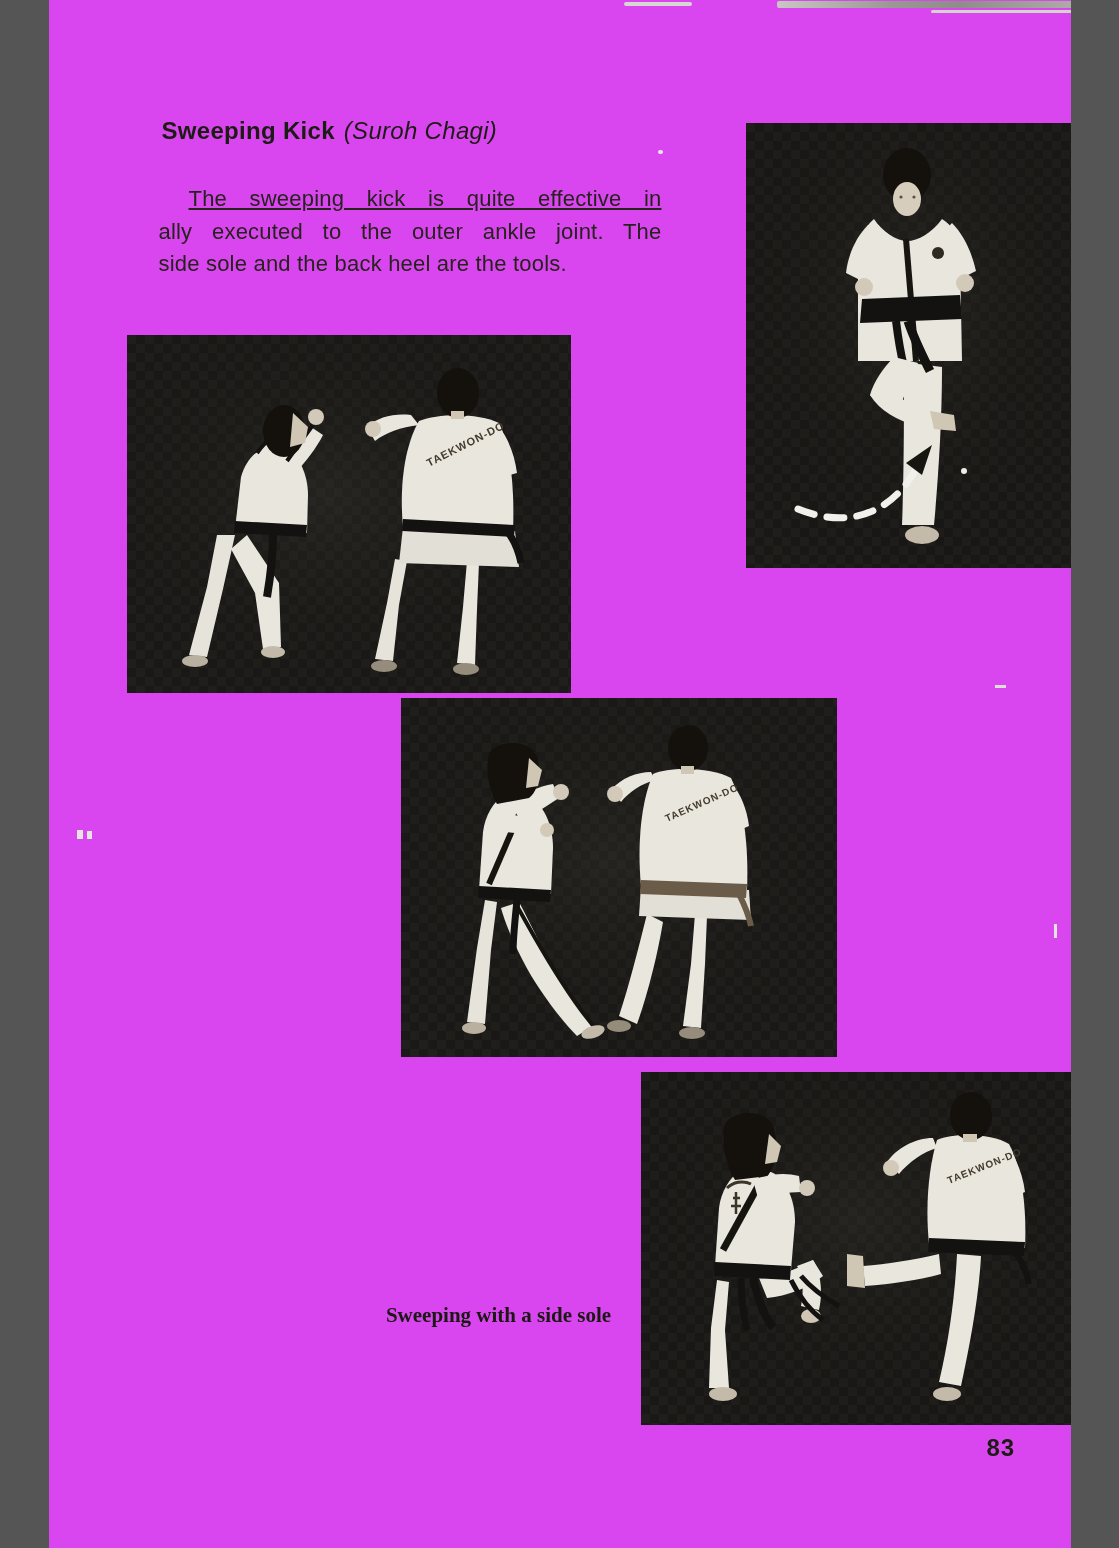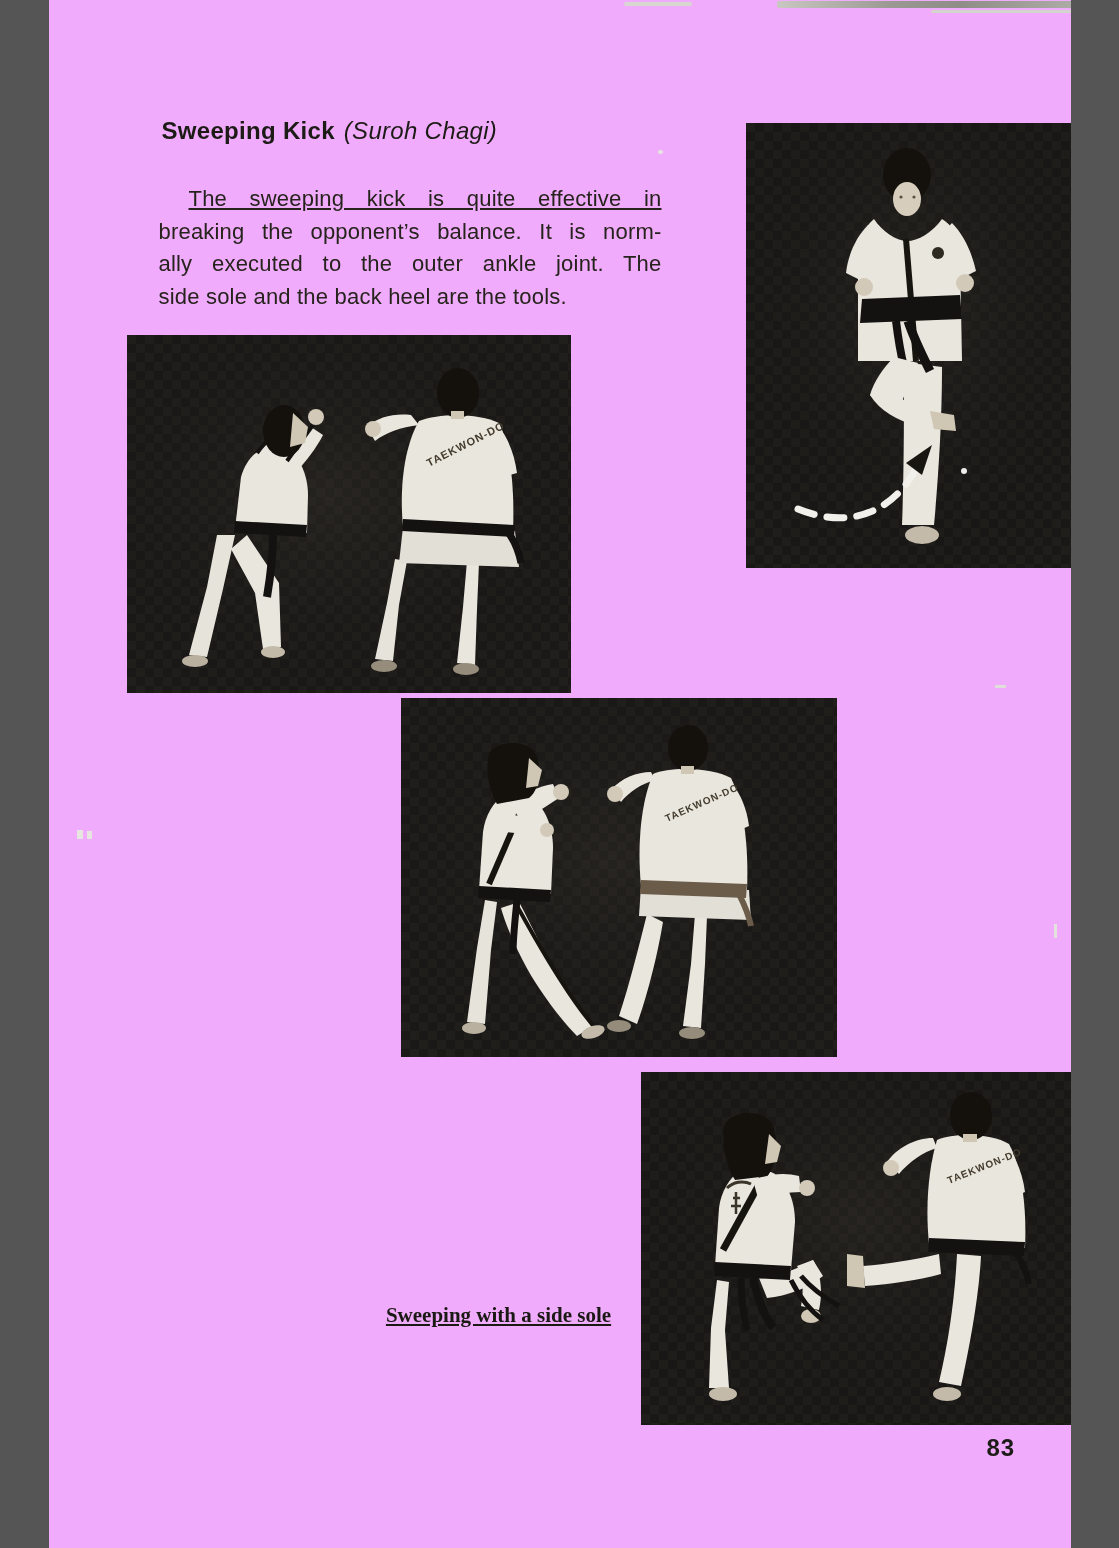--- a/index.html
+++ b/index.html
@@ -1,20 +1,20 @@
 <!DOCTYPE html>
 <html><head>
 <meta charset="utf-8">
 <style>
   html,body{margin:0;padding:0;background:#555;}
   .page{
     position:relative;
     width:1022px;height:1548px;
     margin:0 auto;
-    background:#f0abfc;
+    background:#d946ef;
     overflow:hidden;
     font-family:"Liberation Sans", sans-serif;
     color:#232019;
   }
   
   .streak{position:absolute;border-radius:2px;}
   .streak-a{left:575px;top:2px;width:68px;height:4px;background:#d8d6d1;}
   .streak-b{left:728px;top:1px;width:332px;height:7px;
     background:linear-gradient(90deg,#c9c7c2,#9a9893 35%,#8f8d88 55%,#b7b5b0);}
   .streak-c{left:882px;top:10px;width:158px;height:3px;background:#d5d3ce;}
@@ -45,21 +45,21 @@
   .photo{position:absolute;background:#1a1917;}
   .photo svg{display:block;width:100%;height:100%;}
   .photo-1{left:78px;top:335px;width:444px;height:358px;}
   .photo-2{left:697px;top:123px;width:336px;height:445px;}
   .photo-3{left:352px;top:698px;width:436px;height:359px;}
   .photo-4{left:592px;top:1072px;width:434px;height:353px;}
 
   .caption{
     position:absolute;left:323px;top:1303px;width:254px;
     font-family:"Liberation Serif", serif;font-weight:bold;
-    font-size:21px;color:#1b1914;text-align:center;white-space:nowrap;text-decoration:underline;
+    font-size:21px;color:#1b1914;text-align:center;white-space:nowrap;
   }
   .page-number{
     position:absolute;left:938px;top:1434px;
     font-size:24px;font-weight:bold;color:#1d1b16;letter-spacing:1px;text-align:right;
   }
 </style>
 </head>
 <body>
 
 <div class="page">
@@ -72,21 +72,20 @@
   <div class="mark mark-left2"></div>
   <div class="mark mark-dots2"></div>
   <div class="mark mark-vert"></div>
 
   <div class="title">
     <span class="t-main">Sweeping Kick</span><span class="t-rom">(Suroh Chagi)</span>
   </div>
 
   <div class="body-text">
     <div class="body-line first">The sweeping kick is quite effective in</div>
-    <div class="body-line">breaking the opponent’s balance. It is norm-</div>
     <div class="body-line">ally executed to the outer ankle joint. The</div>
     <div class="body-line last">side sole and the back heel are the tools.</div>
   </div>
 
   <div class="photo photo-1">
     <svg viewBox="0 0 444 358" xmlns="http://www.w3.org/2000/svg">
       <defs>
         <pattern id="w1" width="18" height="18" patternUnits="userSpaceOnUse">
           <rect width="18" height="18" fill="#1a1917"></rect>
           <rect width="9" height="9" fill="#211f1c"></rect>

